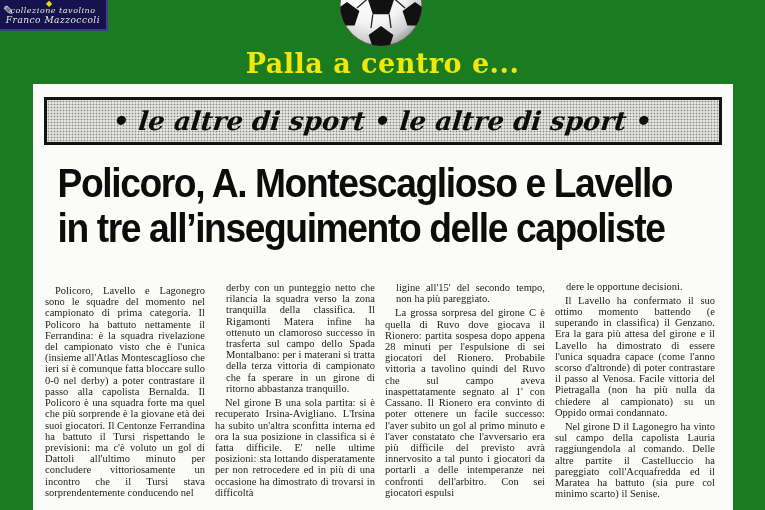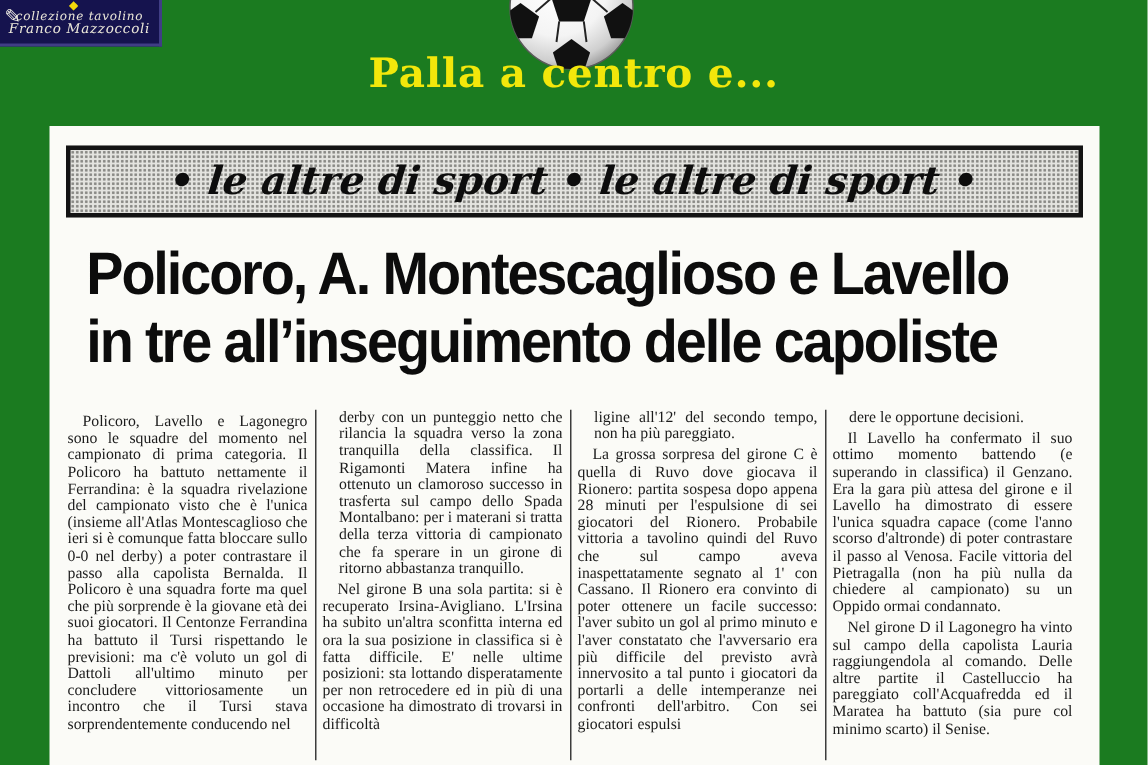--- a/index.html
+++ b/index.html
@@ -21,21 +21,21 @@
   .logo .l1 { font-size:8px; line-height:9px; margin-top:6px; letter-spacing:0.5px; }
   .logo .l2 { font-size:9px; line-height:10px; letter-spacing:0.5px;text-align:center; }
   .logo .quill { position:absolute; left:3px; top:3px; font-size:13px; color:#f5f2e8; font-style:normal; }
   .logo .mark  { position:absolute; left:46px; top:-1px; font-size:8px; color:#f3d90a; font-style:normal; }
 
   
   .ball { position:absolute; left:339px; top:-37px; width:84px; height:84px; }
 
   
   .tagline {
-    position:absolute; top:34px; left:0; width:765px; text-align:center;
+    position:absolute; top:48px; left:0; width:765px; text-align:center;
     color:#f2e70b; font-family:"DejaVu Serif", serif; font-weight:bold;
     font-size:27px; letter-spacing:0.5px;
   }
 
   
   .paper {
     position:absolute; left:33px; top:84px; width:700px; height:426px;
     background:#fbfbf7; box-sizing:border-box;
   }
 
@@ -53,21 +53,21 @@
   }
 
   .headline { margin-top:16px; text-align:left; color:#0c0c0c; }
   .headline .hl {
     font-family:"Liberation Sans", sans-serif; font-weight:bold;
     font-size:40px; line-height:45px; letter-spacing:-1.5px;
     transform:scaleX(0.93); transform-origin:center; white-space:nowrap;
   }
 
   .cols {
-    display:flex; margin:22px 8px 0 12px; height:234px; overflow:hidden;
+    display:flex; margin:22px 8px 0 12px; height:234px; overflow:hidden;align-items:center;
   }
   .col {
     width:160px; flex:0 0 160px;
     font-size:10.5px; line-height:11.2px; text-align:justify;
     color:#1b1b1b;
   }
   .divider { flex:0 0 1px; background:#3c3c3c; margin:0 4px 0 5px; }
   .col p { margin:0; }
   .col p.newpar { text-indent:10px; margin-top:3px; }
   .col p.contpar { text-indent:0;margin-left:11px; }
@@ -129,21 +129,21 @@
     <div class="col">
       <p class="newpar">Policoro, Lavello e Lagonegro sono le squadre del momento nel campionato di prima categoria. Il Policoro ha battuto nettamente il Ferrandina: è la squadra rivelazione del campionato visto che è l'unica (insieme all'Atlas Montescaglioso che ieri si è comunque fatta bloccare sullo 0-0 nel derby) a poter contrastare il passo alla capolista Bernalda. Il Policoro è una squadra forte ma quel che più sorprende è la giovane età dei suoi giocatori. Il Centonze Ferrandina ha battuto il Tursi rispettando le previsioni: ma c'è voluto un gol di Dattoli all'ultimo minuto per concludere vittoriosamente un incontro che il Tursi stava sorprendentemente conducendo nel</p>
     </div>
     <div class="divider"></div>
     <div class="col">
       <p class="contpar">derby con un punteggio netto che rilancia la squadra verso la zona tranquilla della classifica. Il Rigamonti Matera infine ha ottenuto un clamoroso successo in trasferta sul campo dello Spada Montalbano: per i materani si tratta della terza vittoria di campionato che fa sperare in un girone di ritorno abbastanza tranquillo.</p>
       <p class="newpar">Nel girone B una sola partita: si è recuperato Irsina-Avigliano. L'Irsina ha subito un'altra sconfitta interna ed ora la sua posizione in classifica si è fatta difficile. E' nelle ultime posizioni: sta lottando disperatamente per non retrocedere ed in più di una occasione ha dimostrato di trovarsi in difficoltà</p>
     </div>
     <div class="divider"></div>
     <div class="col">
-      <p class="contpar">ligine all'12' del secondo tempo, non ha più pareggiato.</p>
+      <p class="contpar">ligine all'15' del secondo tempo, non ha più pareggiato.</p>
       <p class="newpar">La grossa sorpresa del girone C è quella di Ruvo dove giocava il Rionero: partita sospesa dopo appena 28 minuti per l'espulsione di sei giocatori del Rionero. Probabile vittoria a tavolino quindi del Ruvo che sul campo aveva inaspettatamente segnato al 1' con Cassano. Il Rionero era convinto di poter ottenere un facile successo: l'aver subito un gol al primo minuto e l'aver constatato che l'avversario era più difficile del previsto avrà innervosito a tal punto i giocatori da portarli a delle intemperanze nei confronti dell'arbitro. Con sei giocatori espulsi</p>
     </div>
     <div class="divider"></div>
     <div class="col">
       <p class="contpar">dere le opportune decisioni.</p>
       <p class="newpar">Il Lavello ha confermato il suo ottimo momento battendo (e superando in classifica) il Genzano. Era la gara più attesa del girone e il Lavello ha dimostrato di essere l'unica squadra capace (come l'anno scorso d'altronde) di poter contrastare il passo al Venosa. Facile vittoria del Pietragalla (non ha più nulla da chiedere al campionato) su un Oppido ormai condannato.</p>
       <p class="newpar">Nel girone D il Lagonegro ha vinto sul campo della capolista Lauria raggiungendola al comando. Delle altre partite il Castelluccio ha pareggiato coll'Acquafredda ed il Maratea ha battuto (sia pure col minimo scarto) il Senise.</p>
     </div>
   </div>
 

